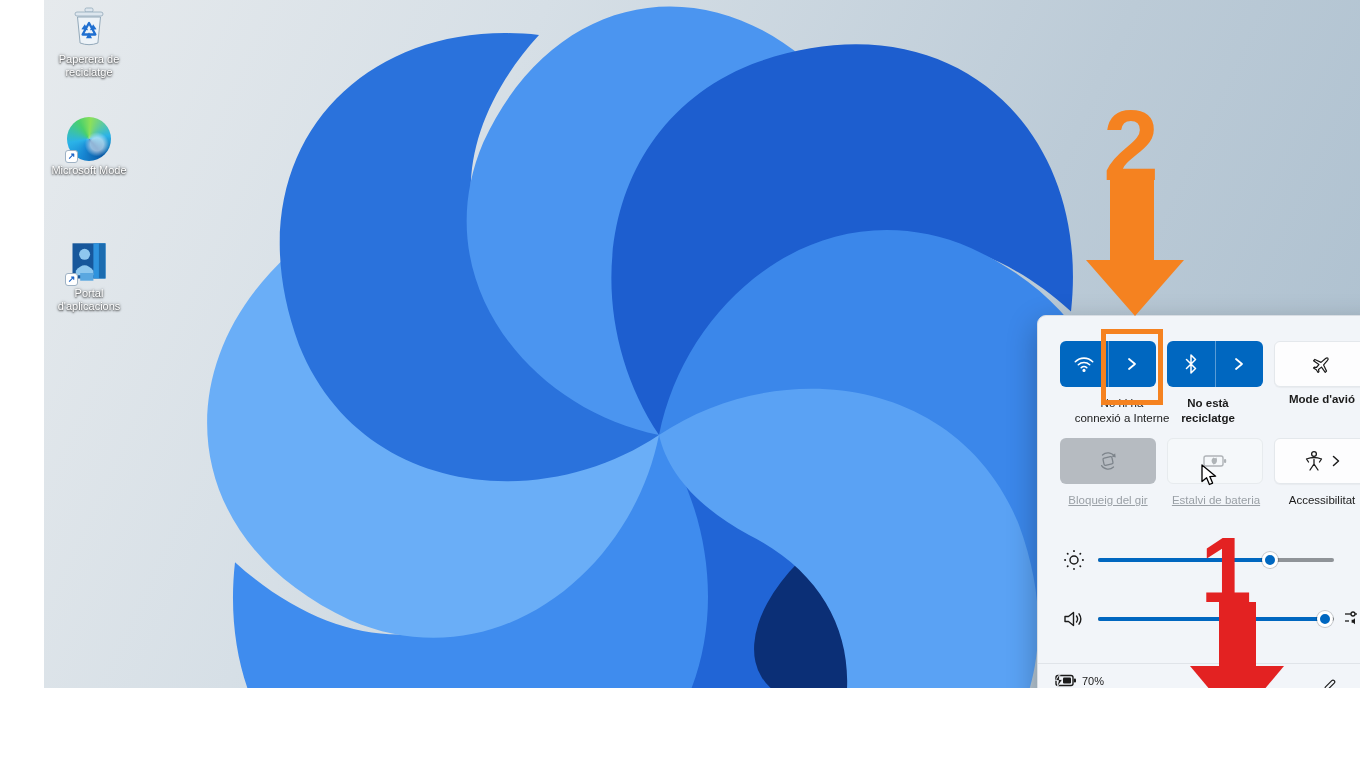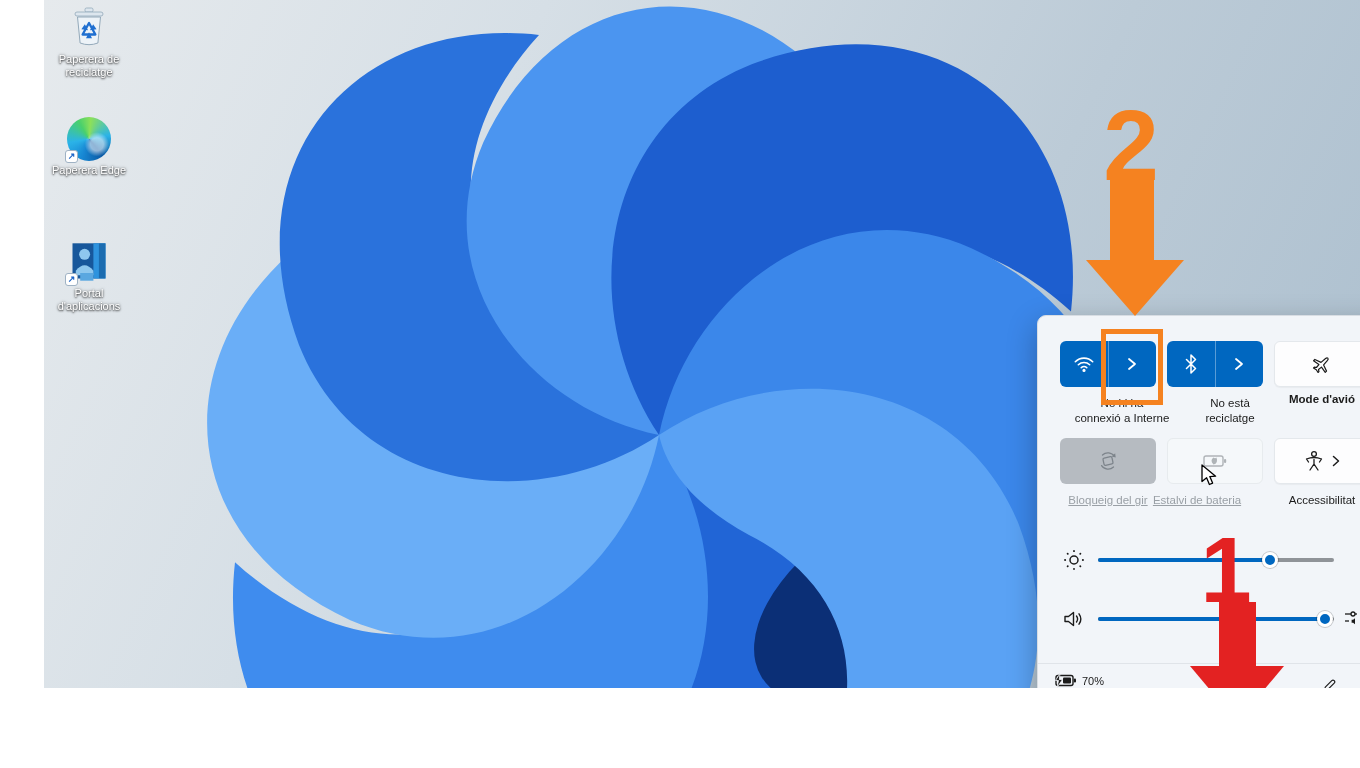--- a/index.html
+++ b/index.html
@@ -112,21 +112,21 @@
       <div>reciclatge</div>
     </div>
   </div>
 
   <div class="desk-icon" style="left:1px; top:117px;">
     <div class="di-img">
       <div class="edge-ball"></div>
       <div class="shortcut-badge">↗</div>
     </div>
     <div class="di-label">
-      <div>Paperera Edge</div>
+      <div>Microsoft Mode</div>
     </div>
   </div>
 
   <div class="desk-icon" style="left:1px; top:240px;">
     <div class="di-img">
       <svg viewBox="0 0 40 40" width="44" height="44">
         <rect x="5" y="3" width="24" height="32" fill="#17579b"></rect>
         <rect x="24" y="3" width="11" height="32" fill="#2e93de"></rect>
         <rect x="29" y="3" width="6" height="32" fill="#1b6cb0"></rect>
         <circle cx="16" cy="13" r="5" fill="#8ec7ee"></circle>
@@ -175,21 +175,21 @@
     <div class="qs-btn qs-white" style="left:236px; top:25px;">
       <svg width="22" height="22" viewBox="0 0 24 24">
         <path d="M3 14 L10 11.5 L10.5 5 Q10.7 3 12 3 Q13.3 3 13.5 5 L14 11.5 L21 14 V16 L14 14.8 L13.6 19 L15.5 20.2 V21.6 L12 20.8 L8.5 21.6 V20.2 L10.4 19 L10 14.8 L3 16 Z" fill="none" stroke="#1b1b1b" stroke-width="1.3" stroke-linejoin="round" transform="rotate(45 12 12)"></path>
       </svg>
     </div>
 
     <div class="qs-label" style="left:28px; top:80px;">
       <div>No hi ha</div>
       <div><span class="trunc">connexió a Interne</span></div>
     </div>
-    <div class="qs-label" style="left:136px; top:80px;">
+    <div class="qs-label" style="left:114px; top:80px;font-weight:bold;">
       <div>No està</div>
       <div>reciclatge</div>
     </div>
     <div class="qs-label" style="left:228px; top:76px;font-weight:bold;">
       <div>Mode d'avió</div>
     </div>
 
     <div class="qs-btn qs-gray" style="left:22px; top:122px;">
       <svg width="22" height="22" viewBox="0 0 24 24">
         <rect x="7" y="8" width="10" height="8" rx="1.5" transform="rotate(-12 12 12)" fill="none" stroke="#7d848b" stroke-width="1.4"></rect>
@@ -210,21 +210,21 @@
         <path d="M2.5 9 Q10 6 17.5 9 M10 9.5 V14 M10 14 L6 20 M10 14 L14 20 M2.5 9 L4.5 12 M17.5 9 L15.5 12" fill="none" stroke="#1b1b1b" stroke-width="1.3" stroke-linecap="round"></path>
       </svg>
       <svg width="8" height="12" viewBox="0 0 8 12" style="margin-left:8px">
         <path d="M1.5 1.5 L6.5 6 L1.5 10.5" fill="none" stroke="#1b1b1b" stroke-width="1.5" stroke-linecap="round" stroke-linejoin="round"></path>
       </svg>
     </div>
 
     <div class="qs-label lbl-gray" style="left:14px; top:177px;">
       <div>Bloqueig del gir</div>
     </div>
-    <div class="qs-label lbl-gray" style="left:103px; top:177px;">
+    <div class="qs-label lbl-gray" style="left:122px; top:177px;">
       <div>Estalvi de bateria</div>
     </div>
     <div class="qs-label lbl-strong" style="left:228px; top:177px;">
       <div>Accessibilitat</div>
     </div>
 
     <div class="slider-row" style="top:232px;">
       <svg width="24" height="24" viewBox="0 0 24 24" style="position:absolute;left:24px;top:0;">
         <circle cx="12" cy="12" r="4" fill="none" stroke="#1b1b1b" stroke-width="1.5"></circle>
         <g stroke="#1b1b1b" stroke-width="1.8" stroke-linecap="round">

